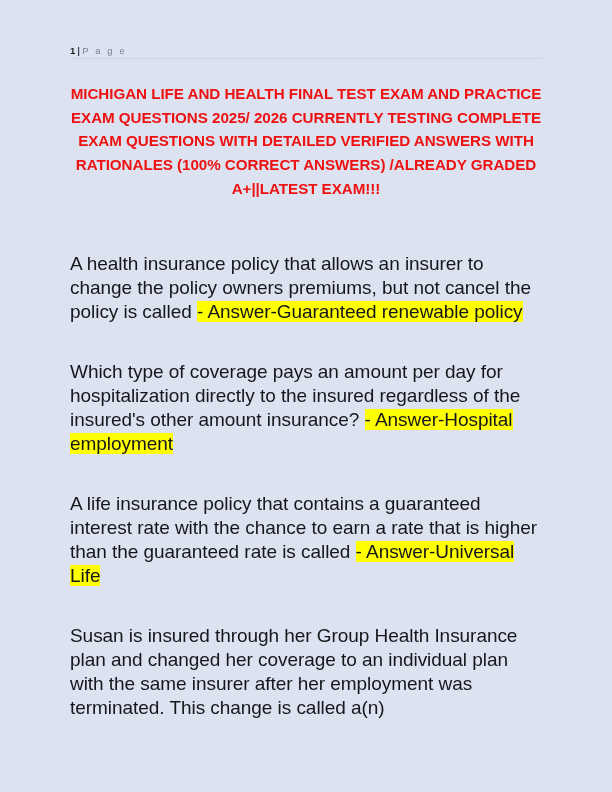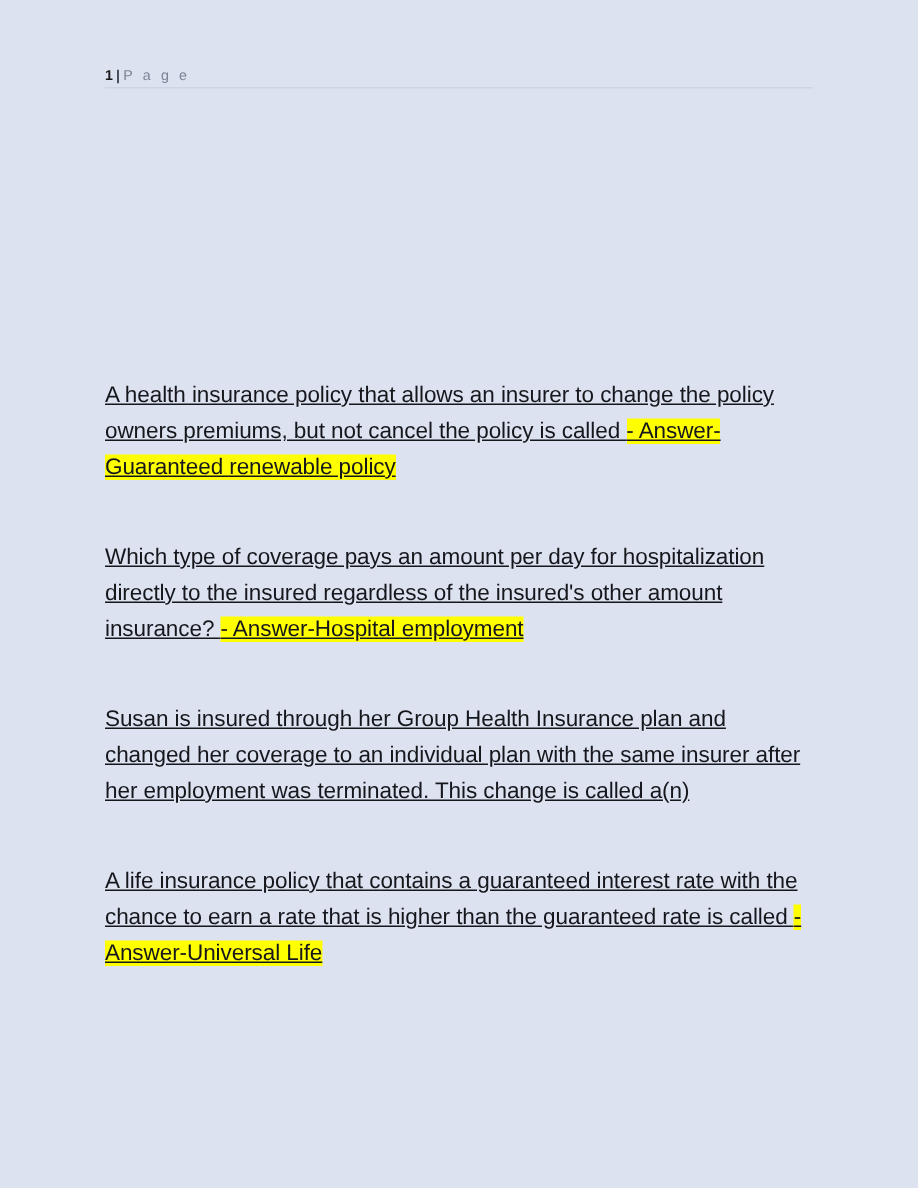--- a/index.html
+++ b/index.html
@@ -75,26 +75,25 @@
   }
 
   
   .body-block {
     position: absolute;
     left: 70px;
     top: 252px;
     width: 474px;
   }
   .qa {
-    font-size: 15px;
+    font-size: 19px;
     line-height: 24px;
     color: #15171c;
     margin: 0 0 36px 0;
     letter-spacing: -0.05px;
-    text-decoration: underline;
   }
   .qa:last-child {
     margin-bottom: 0;
   }
   .hl {
     background: #ffff00;
     color: #15171c;
     box-decoration-break: clone;
     -webkit-box-decoration-break: clone;
   }
@@ -102,21 +101,22 @@
 </head>
 <body>
 
 <div class="page">
 
   <div class="header">
     <div class="header-text"><span class="header-pagenum">1</span><span class="header-sep">|</span><span class="header-label">P a g e</span></div>
   </div>
   <div class="header-rule"></div>
 
+  <h1 class="title-block">MICHIGAN LIFE AND HEALTH FINAL TEST EXAM AND PRACTICE EXAM QUESTIONS 2025/ 2026 CURRENTLY TESTING COMPLETE EXAM QUESTIONS WITH DETAILED VERIFIED ANSWERS WITH RATIONALES (100% CORRECT ANSWERS) /ALREADY GRADED A+||LATEST EXAM!!!</h1>
 
   <div class="body-block">
       <p class="qa"><span>A health insurance policy that allows an insurer to change the policy owners premiums, but not cancel the policy is called </span><span class="hl">- Answer-Guaranteed renewable policy</span></p>
       <p class="qa"><span>Which type of coverage pays an amount per day for hospitalization directly to the insured regardless of the insured's other amount insurance? </span><span class="hl">- Answer-Hospital employment</span></p>
+      <p class="qa"><span>A life insurance policy that contains a guaranteed interest rate with the chance to earn a rate that is higher than the guaranteed rate is called </span><span class="hl">- Answer-Universal Life</span></p>
       <p class="qa"><span>Susan is insured through her Group Health Insurance plan and changed her coverage to an individual plan with the same insurer after her employment was terminated. This change is called a(n)</span></p>
-      <p class="qa"><span>A life insurance policy that contains a guaranteed interest rate with the chance to earn a rate that is higher than the guaranteed rate is called </span><span class="hl">- Answer-Universal Life</span></p>
     </div>
 
 </div>
 
 </body></html>

